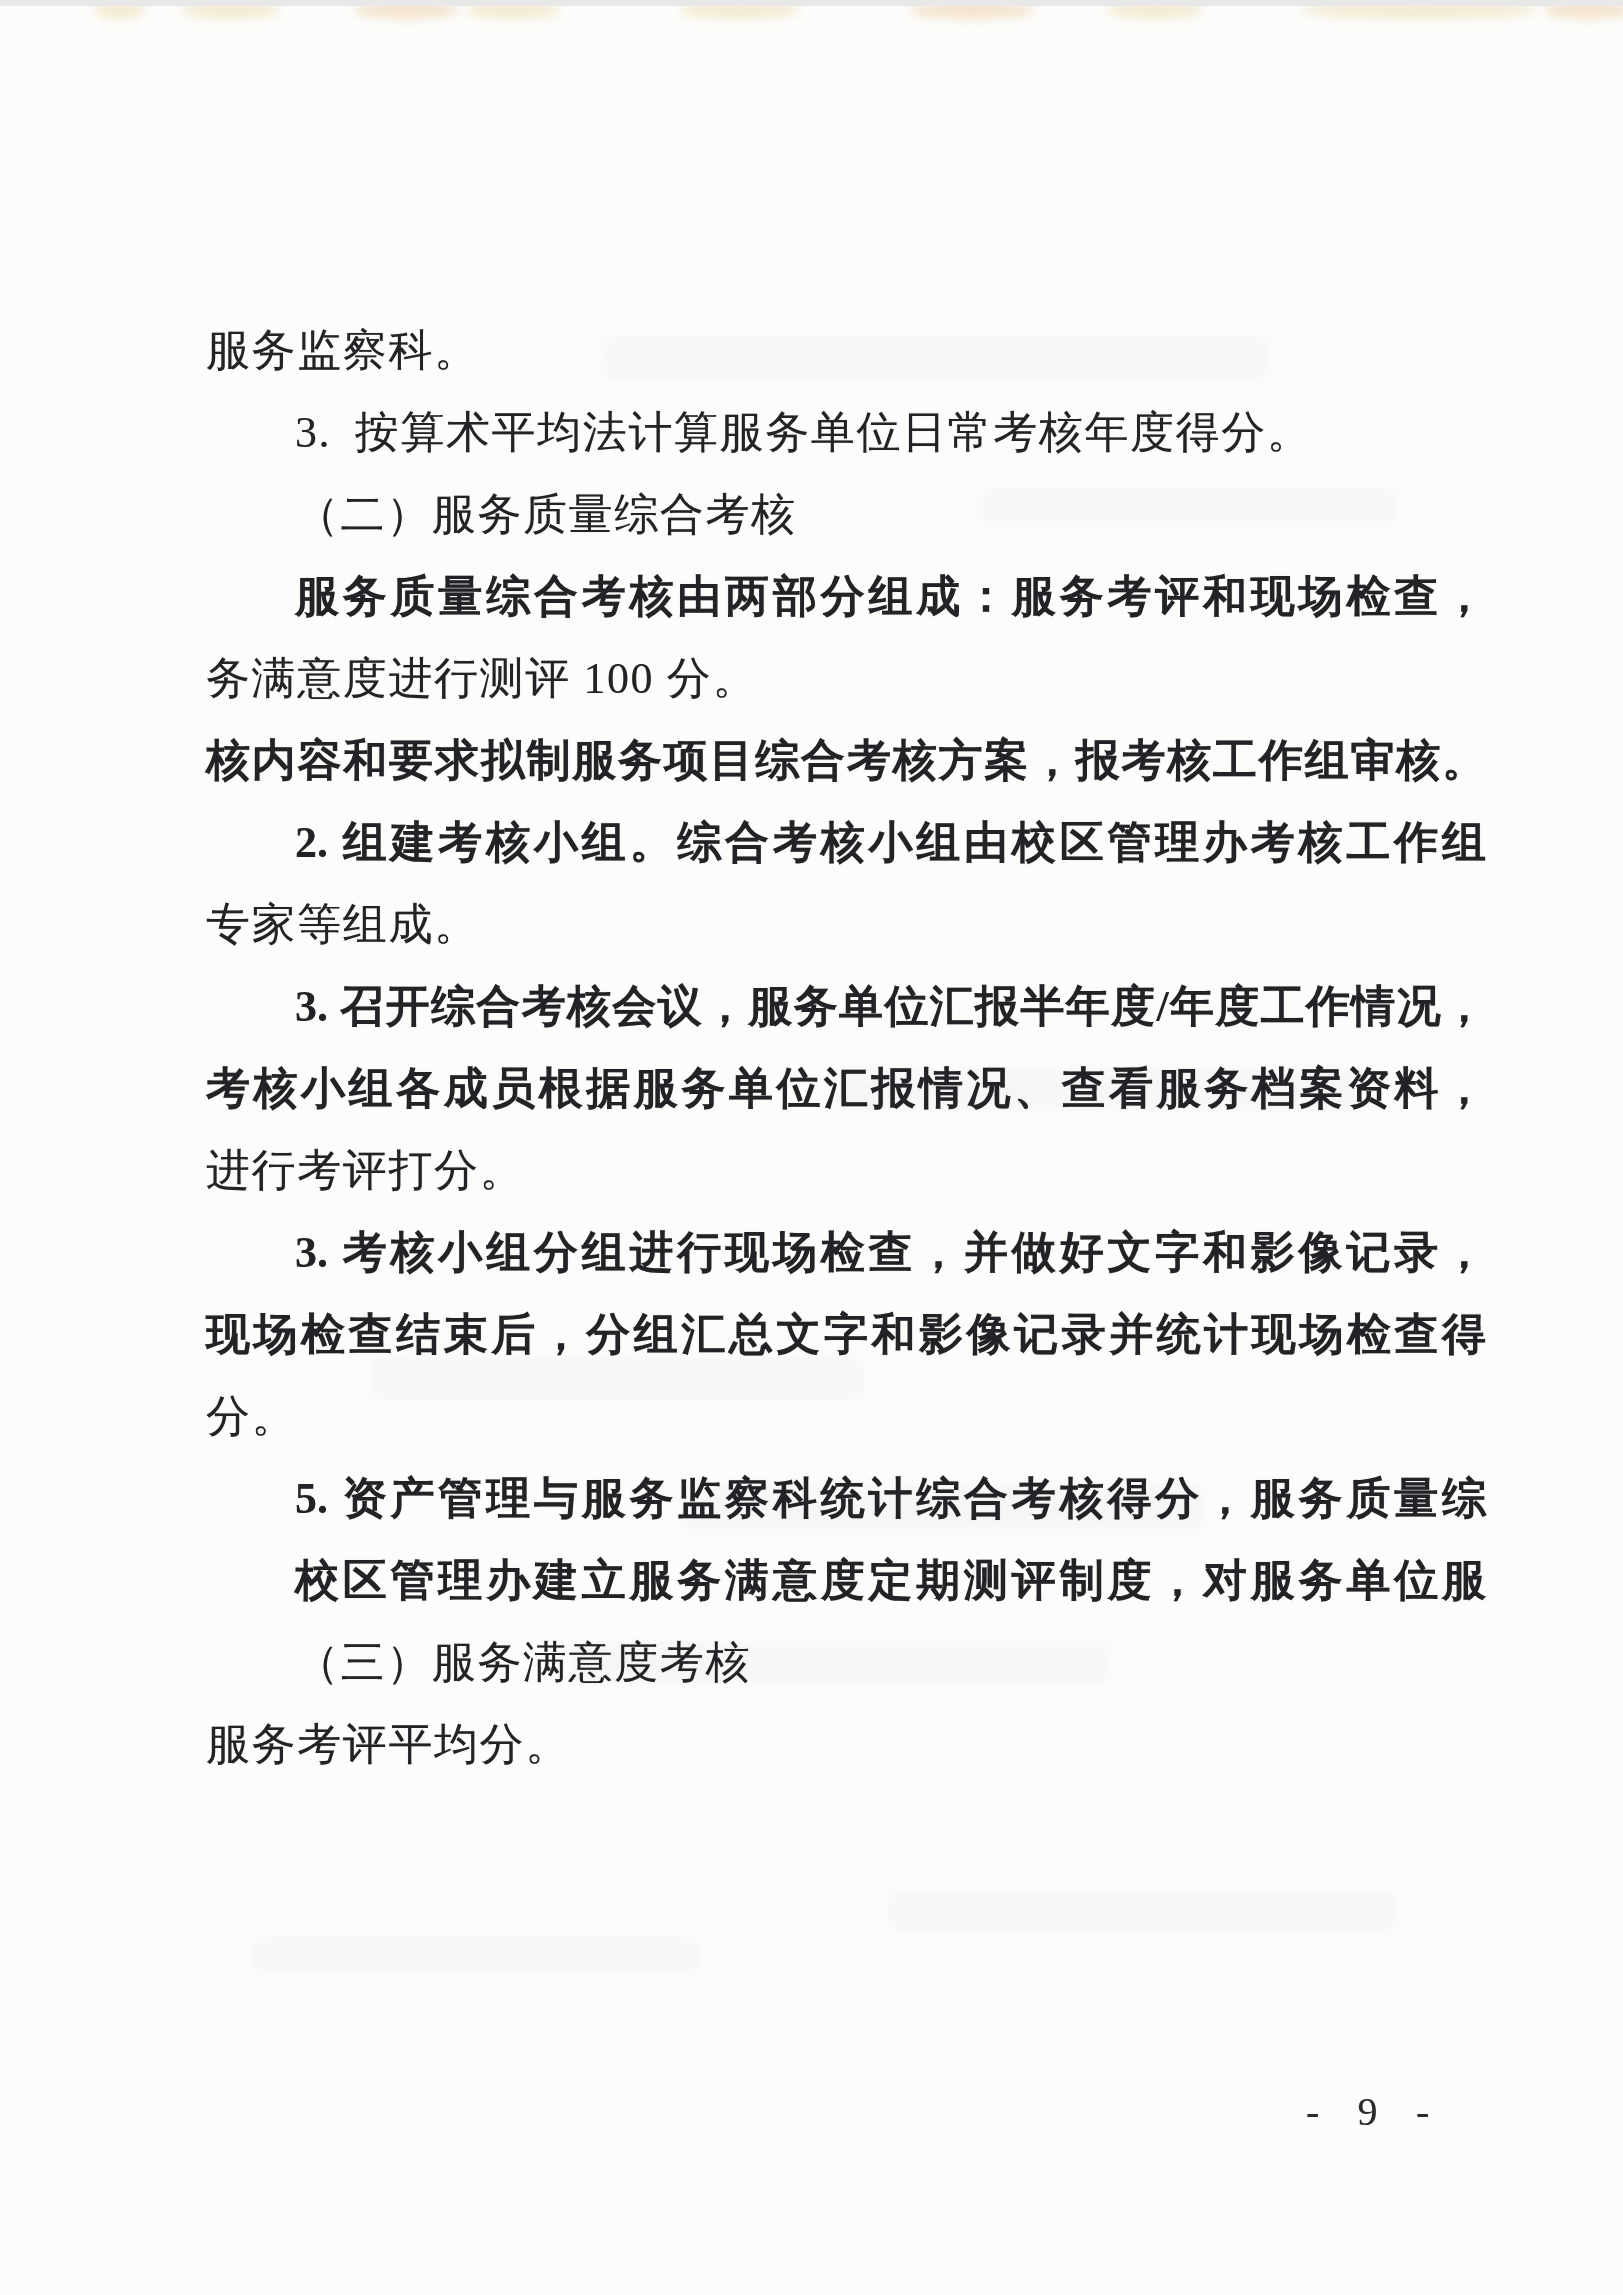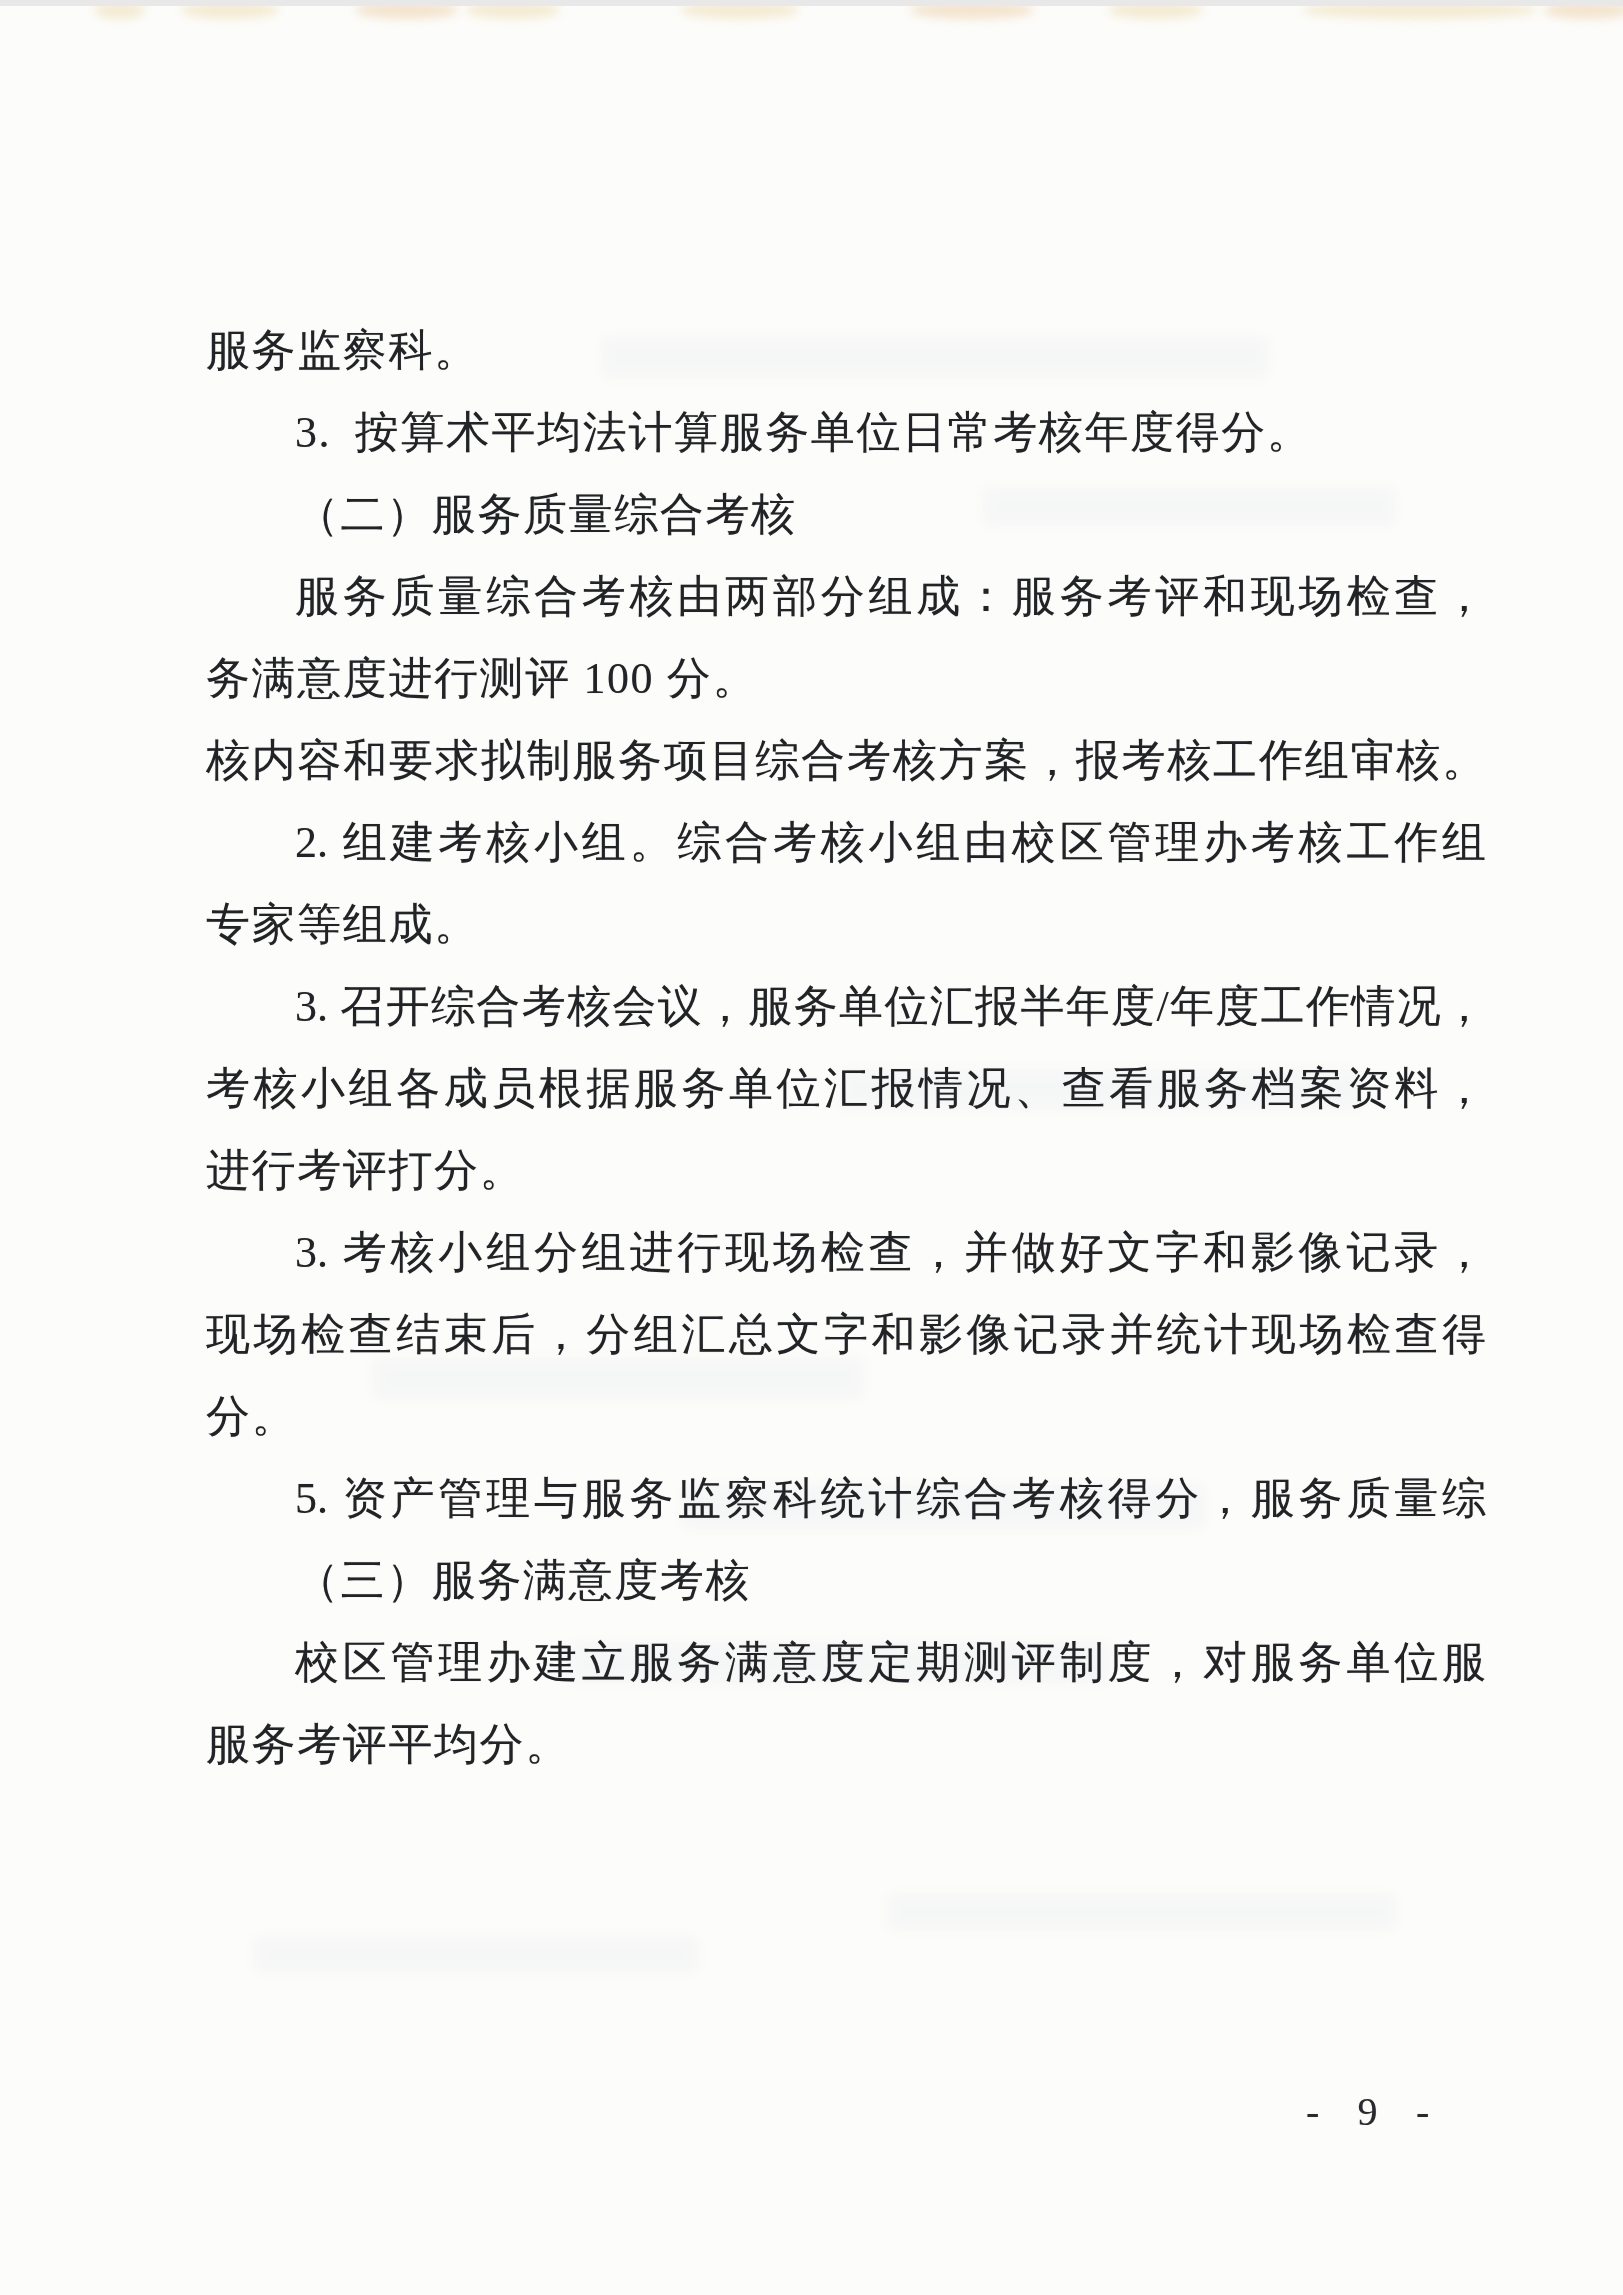--- a/index.html
+++ b/index.html
@@ -49,20 +49,21 @@
     letter-spacing: 1.6px;
     white-space: pre;
     text-shadow: 0 0 0.8px rgba(30, 30, 35, 0.35);
   }
   .ln.ind { text-indent: 89px; }
   .ln.j {
     white-space: normal;
     letter-spacing: 0;
     text-align: justify;
     text-align-last: justify;
+    font-weight: bold;
   }
   .page-number {
     position: absolute;
     left: 1306px;
     top: 2070px;
     height: 71px;
     line-height: 71px;
     font-size: 40px;
     letter-spacing: 11px;
     word-spacing: 6.3px;
@@ -103,21 +104,21 @@
     <div class="ln j">核内容和要求拟制服务项目综合考核方案，报考核工作组审核。</div>
     <div class="ln ind j">2. 组建考核小组。综合考核小组由校区管理办考核工作组</div>
     <div class="ln">专家等组成。</div>
     <div class="ln ind j">3. 召开综合考核会议，服务单位汇报半年度/年度工作情况，</div>
     <div class="ln j">考核小组各成员根据服务单位汇报情况、查看服务档案资料，</div>
     <div class="ln">进行考评打分。</div>
     <div class="ln ind j">3. 考核小组分组进行现场检查，并做好文字和影像记录，</div>
     <div class="ln j">现场检查结束后，分组汇总文字和影像记录并统计现场检查得</div>
     <div class="ln">分。</div>
     <div class="ln ind j">5. 资产管理与服务监察科统计综合考核得分，服务质量综</div>
+    <div class="ln ind j">校区管理办建立服务满意度定期测评制度，对服务单位服</div>
     <div class="ln ind">（三）服务满意度考核</div>
-    <div class="ln ind j">校区管理办建立服务满意度定期测评制度，对服务单位服</div>
     <div class="ln">服务考评平均分。</div>
   </div>
 
   <div class="page-number">- 9 -</div>
 
 </div>
 
 
 </body></html>

